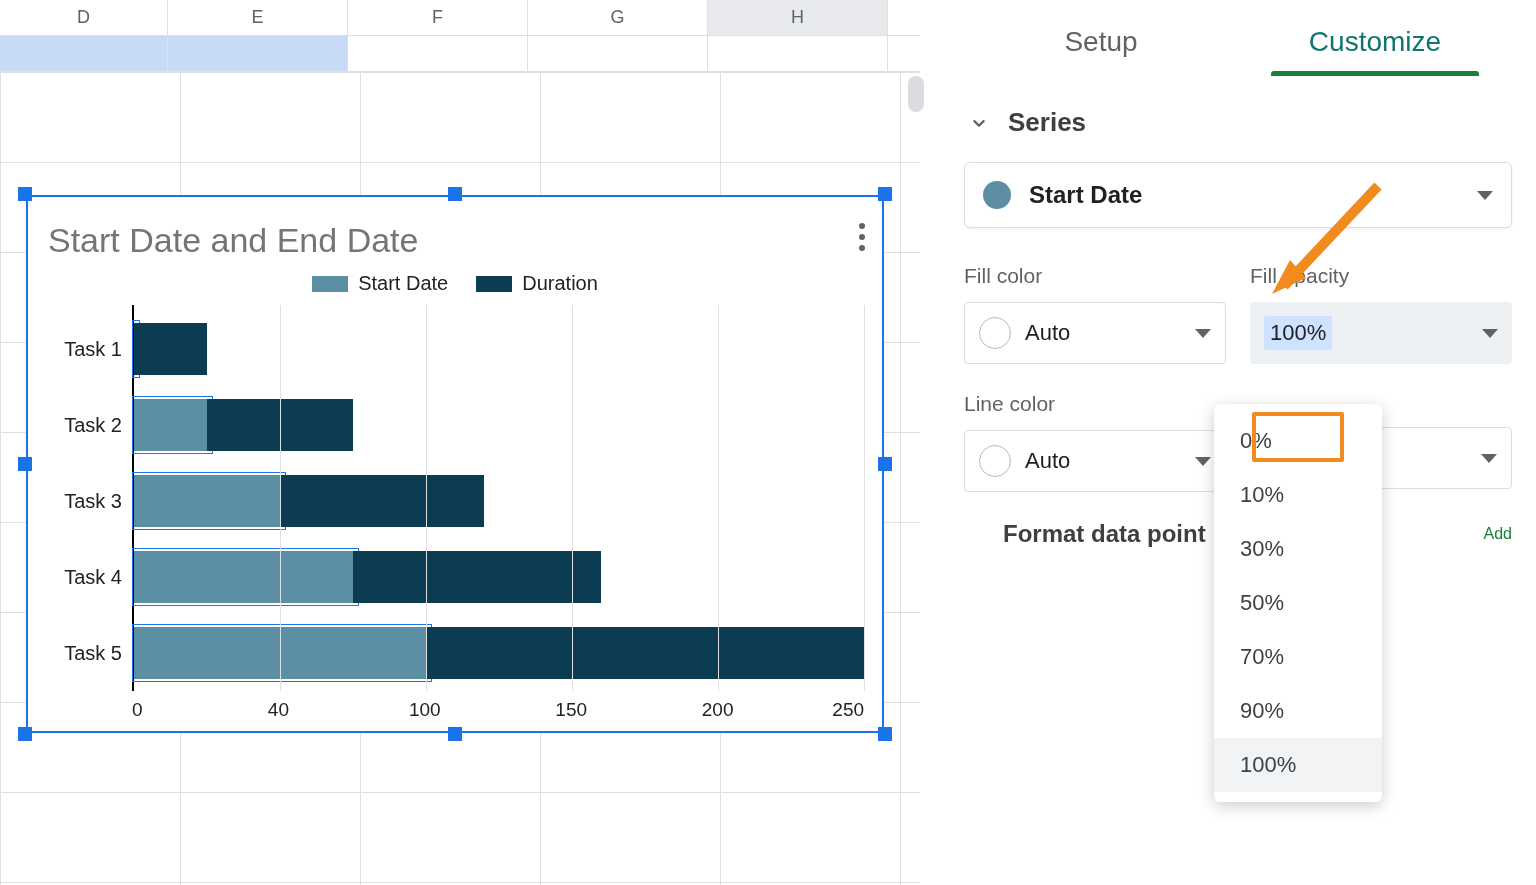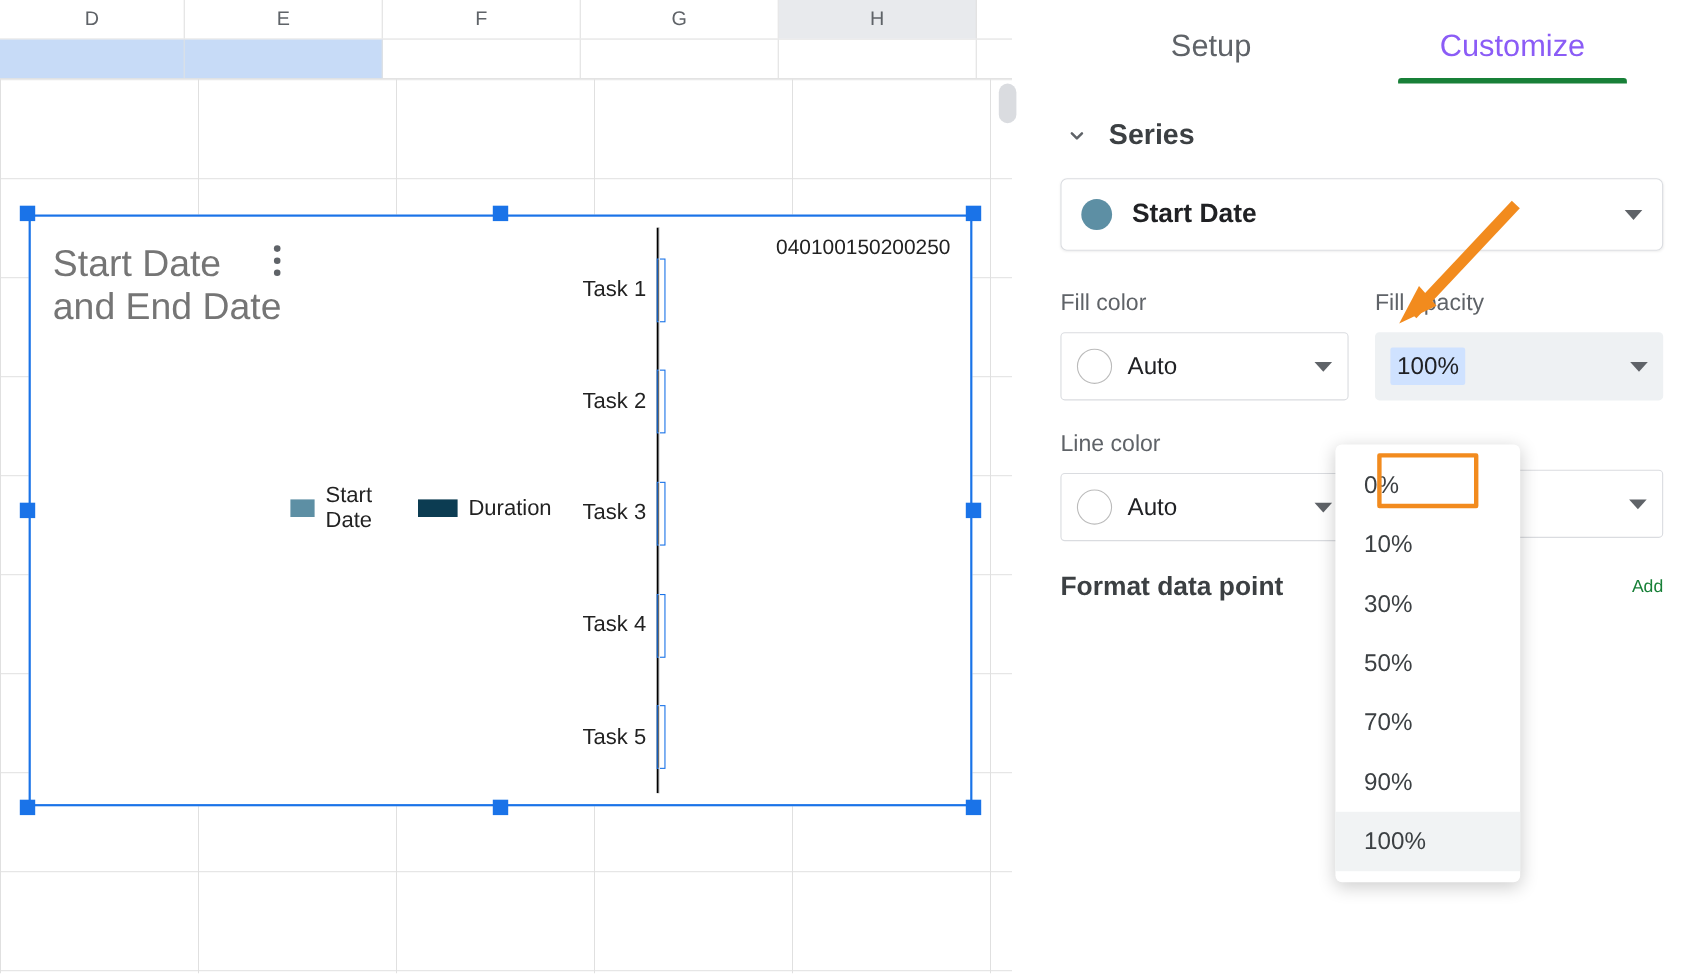--- a/index.html
+++ b/index.html
@@ -75,21 +75,21 @@
   .handle.bl { left: -8px; bottom: -8px; }
   .handle.br { right: -8px; bottom: -8px; }
   .handle.tm { left: 50%; top: -8px; margin-left:-7px;}
   .handle.bm { left: 50%; bottom: -8px; margin-left:-7px;}
   .handle.lm { left: -8px; top: 50%; margin-top:-7px;}
   .handle.rm { right: -8px; top: 50%; margin-top:-7px;}
 
   .chart-inner {
     position: absolute;
     left: 10px; top: 12px; right: 10px; bottom: 12px;
-    display: flex; flex-direction: row;
+    display: flex; flex-direction: column;
   }
   .chart-title {
     font-size: 34px;
     color: #757575;
     padding: 14px 0 6px 12px;
     position: relative;
   }
   .chart-menu-icon {
     position: absolute;
     right: 0; top: 8px;
@@ -190,21 +190,21 @@
   }
   .tab {
     flex: 1;
     text-align: center;
     font-size: 28px;
     padding: 10px 0 18px 0;
     color: #5f6368;
     cursor: pointer;
   }
   .tab.active {
-    color: #8b5cf6;
+    color: #0f766e;
     font-weight: 500;
     position: relative;
   }
   .tab.active::after {
     content:"";
     position: absolute;
     left: 12%; right: 12%; bottom: 0;
     height: 5px;
     background: #188038;
     border-radius: 3px 3px 0 0;
@@ -282,21 +282,21 @@
     border-radius: 2px;
   }
   .line-preview {
     flex: 1; height: 2px; background: #000;
   }
 
   .format-row {
     display: flex; align-items: center; justify-content: space-between;
     margin-top: 18px;
   }
-  .format-label { font-size: 24px; font-weight: 600; color: #3c4043; }
+  .format-label { font-size: 24px; font-weight: 600; color: #3c4043; margin-left: 39px; }
   .add-btn { font-size: 16px; color: #188038; font-weight: 500; cursor: pointer; text-align: right; }
 
   
   .arrow-anno {
     position: absolute;
     left: 1266px; top: 178px;
     width: 120px; height: 120px;
     pointer-events: none;
   }
 

